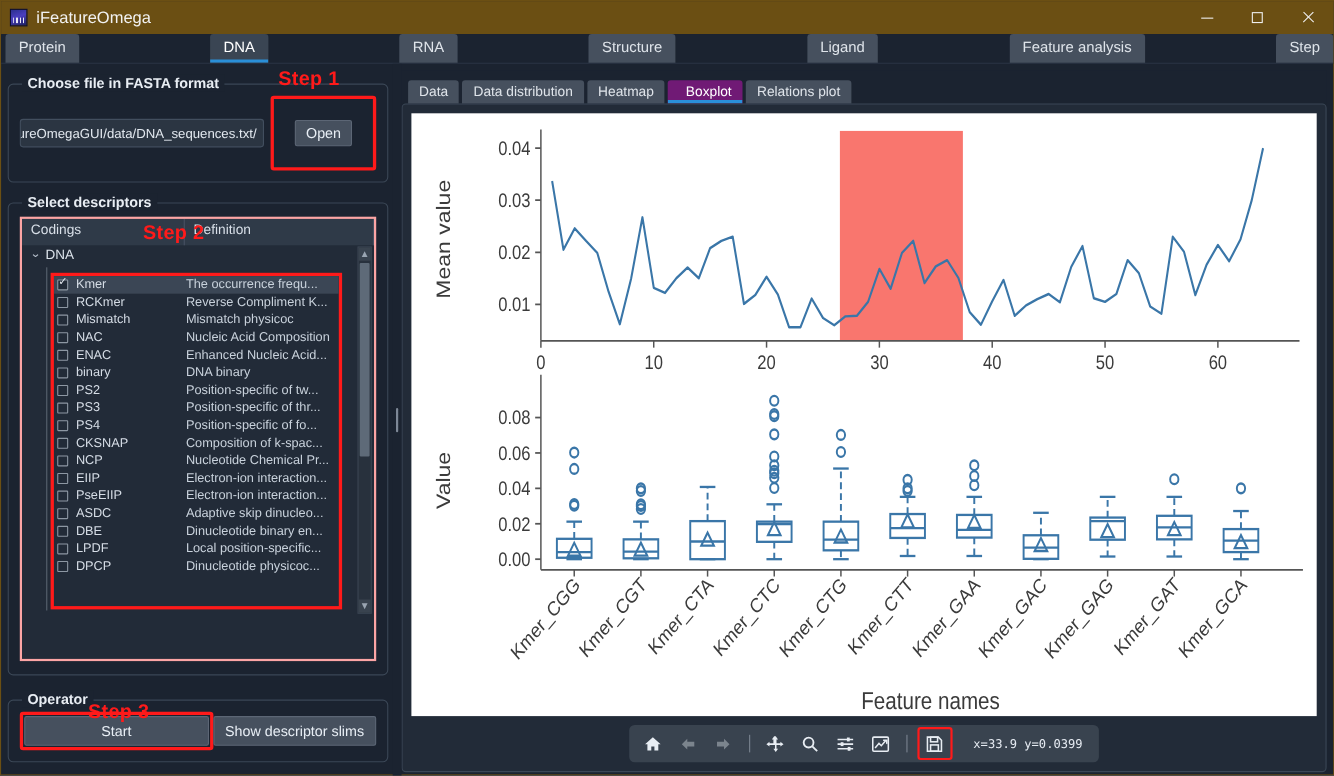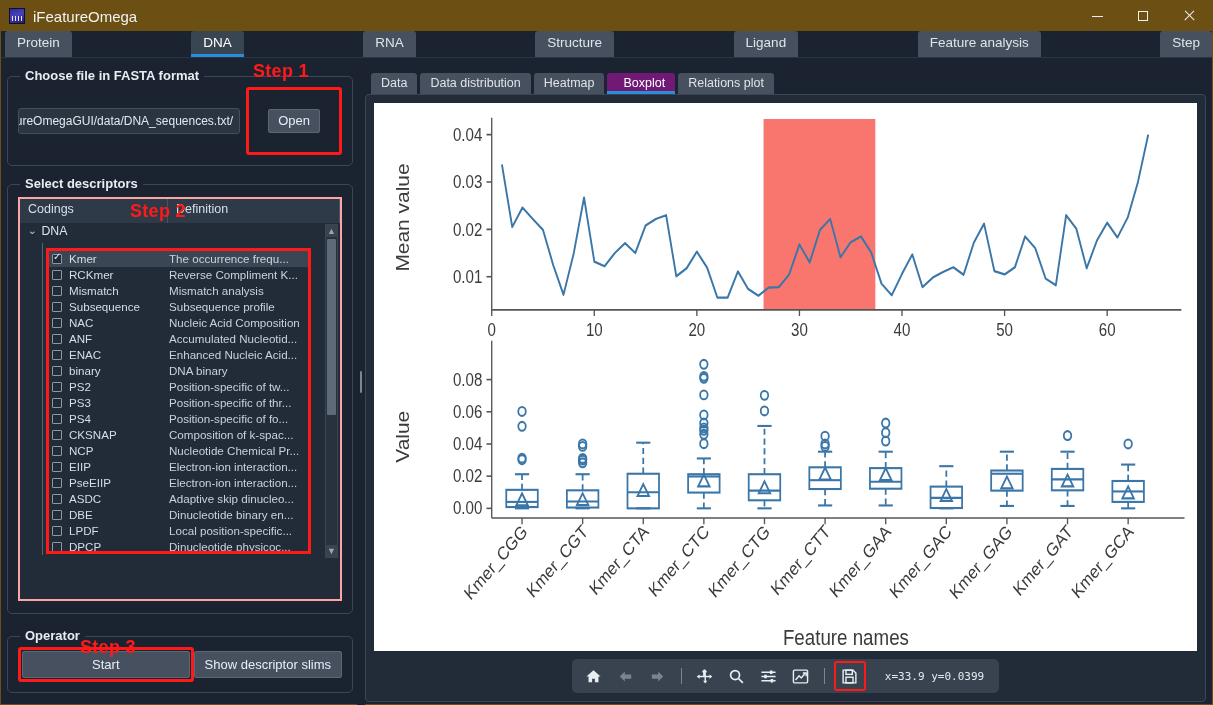--- a/index.html
+++ b/index.html
@@ -284,36 +284,26 @@
                     <span class="df">The occurrence frequ...</span>
                   </div>
                   <div class="row">
                     <span class="cb"></span>
                     <span class="nm">RCKmer</span>
                     <span class="df">Reverse Compliment K...</span>
                   </div>
                   <div class="row">
                     <span class="cb"></span>
                     <span class="nm">Mismatch</span>
-                    <span class="df">Mismatch analysis</span>
-                  </div>
-                  <div class="row">
-                    <span class="cb"></span>
-                    <span class="nm">Subsequence</span>
-                    <span class="df">Subsequence profile</span>
+                    <span class="df">Mismatch physicoc</span>
                   </div>
                   <div class="row">
                     <span class="cb"></span>
                     <span class="nm">NAC</span>
                     <span class="df">Nucleic Acid Composition</span>
-                  </div>
-                  <div class="row">
-                    <span class="cb"></span>
-                    <span class="nm">ANF</span>
-                    <span class="df">Accumulated Nucleotid...</span>
                   </div>
                   <div class="row">
                     <span class="cb"></span>
                     <span class="nm">ENAC</span>
                     <span class="df">Enhanced Nucleic Acid...</span>
                   </div>
                   <div class="row">
                     <span class="cb"></span>
                     <span class="nm">binary</span>
                     <span class="df">DNA binary</span>

